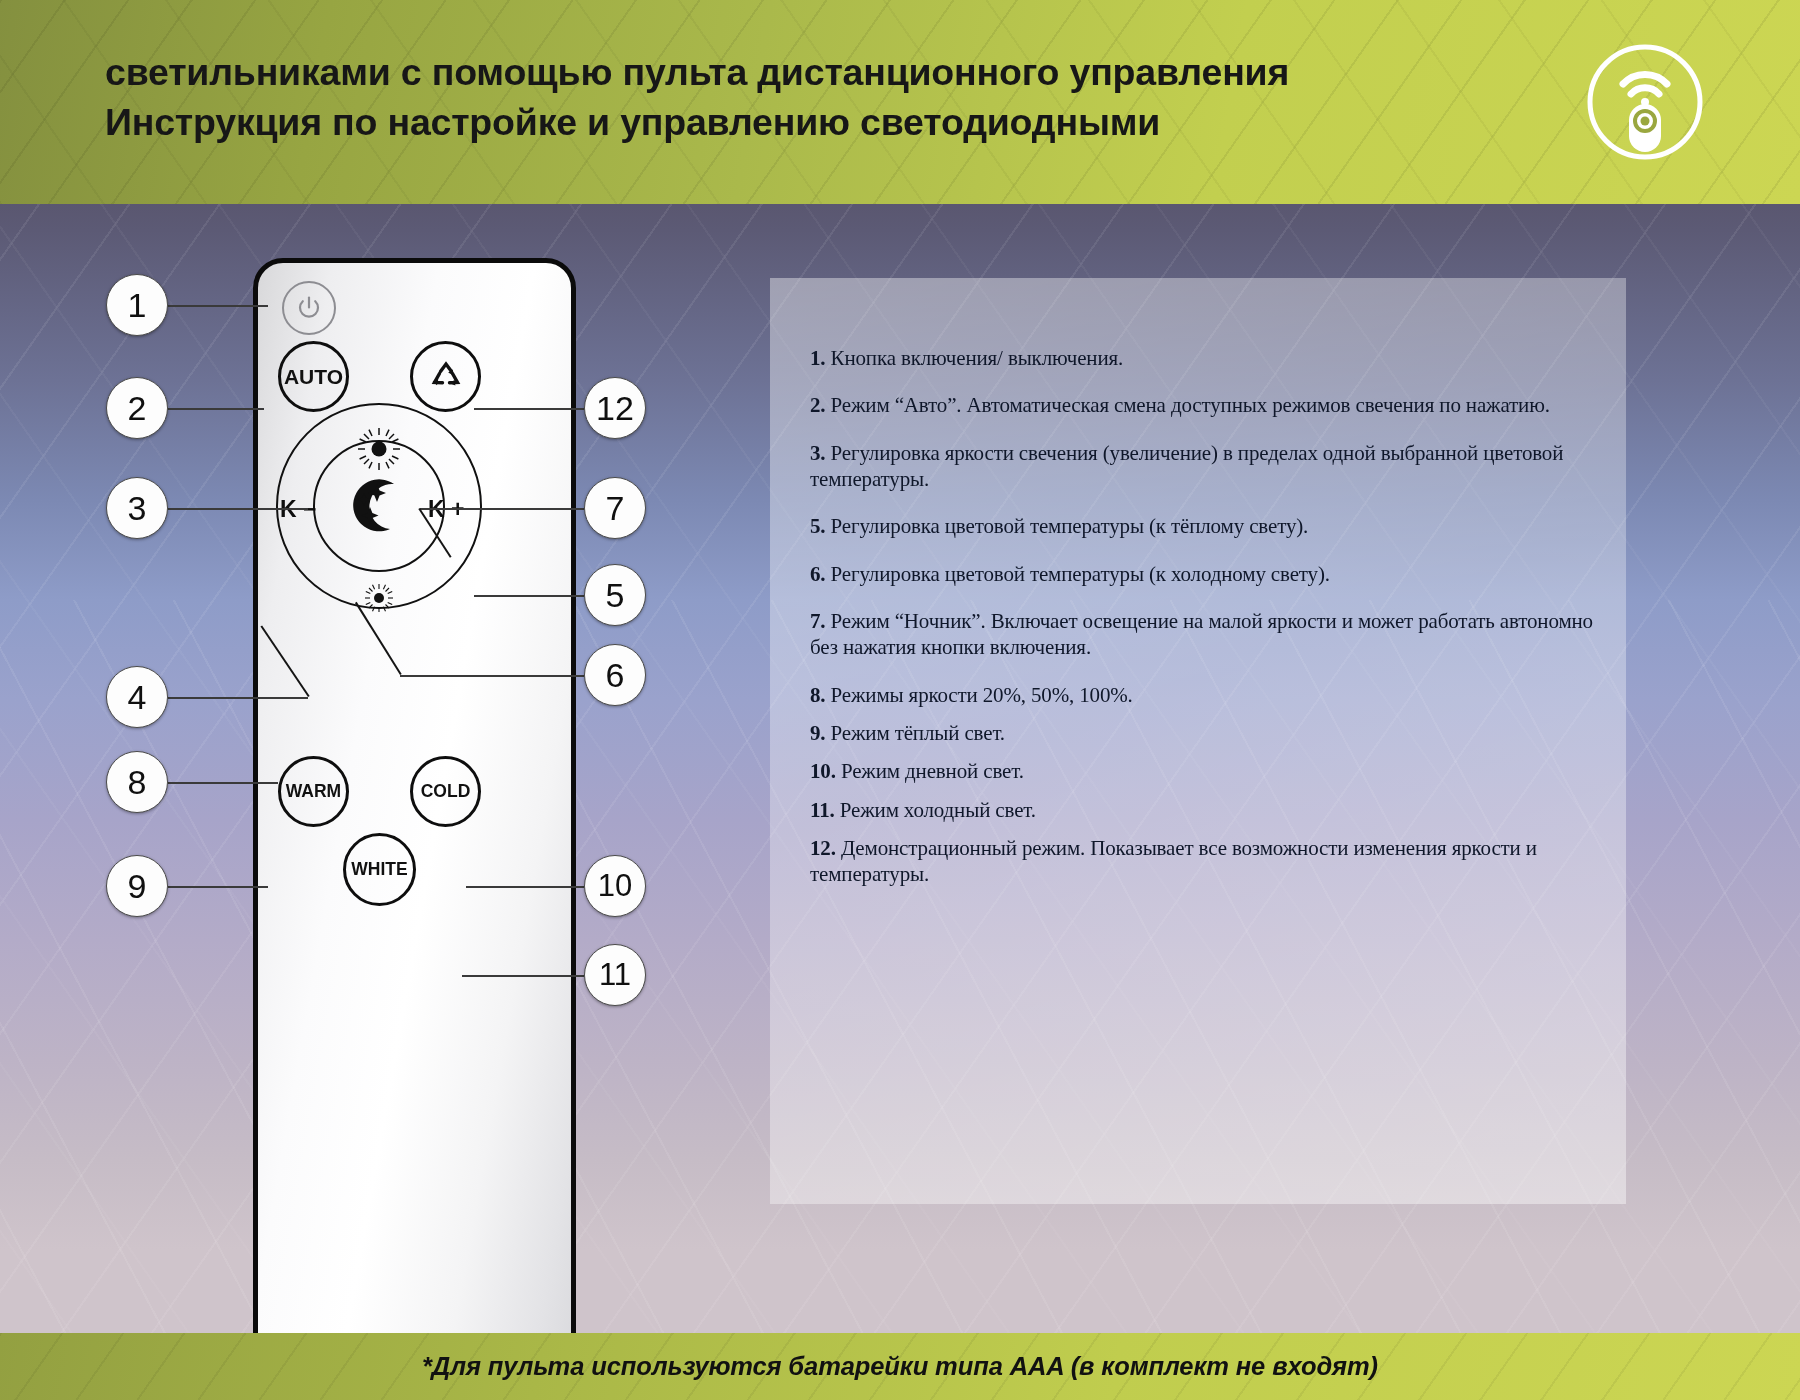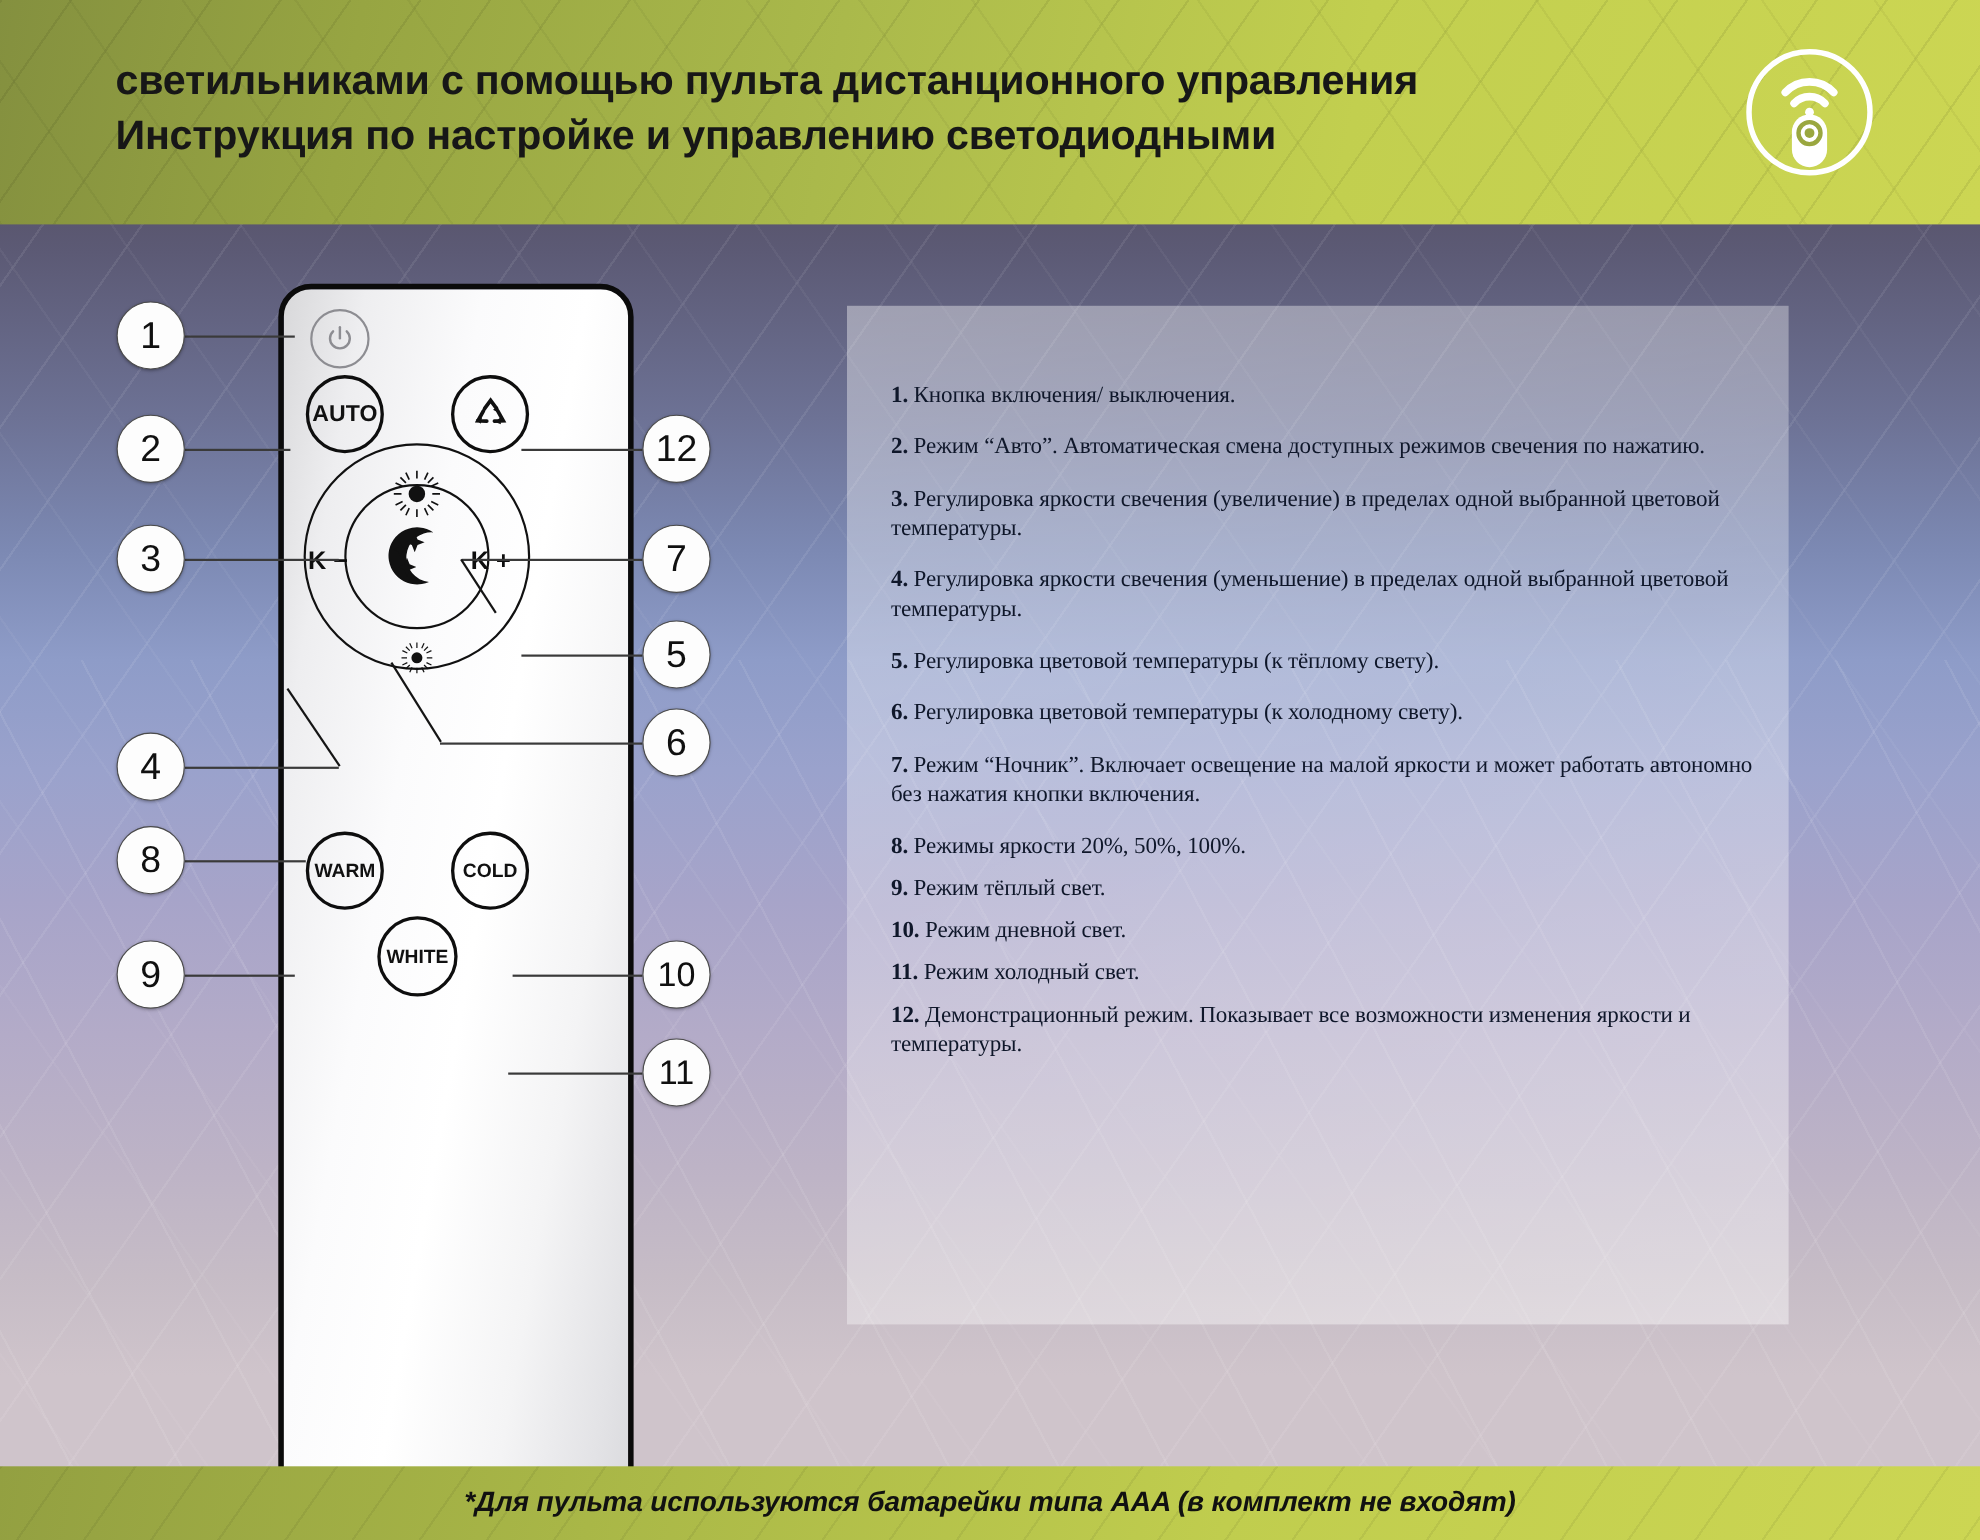--- a/index.html
+++ b/index.html
@@ -157,21 +157,20 @@
       <circle cx="80" cy="83" r="4.5" fill="#9aa73f"></circle>
     </svg>
   </div>
 </div>
 
 <div class="panel"></div>
 <div class="list">
   <div class="list-item"><b>1.</b><span> Кнопка включения/ выключения.</span></div>
   <div class="list-item"><b>2.</b><span> Режим “Авто”. Автоматическая смена доступных режимов свечения по нажатию.</span></div>
   <div class="list-item"><b>3.</b><span> Регулировка яркости свечения (увеличение) в пределах одной выбранной цветовой температуры.</span></div>
-  <div class="list-item"><b>4.</b><span> Регулировка яркости свечения (уменьшение) в пределах одной выбранной цветовой температуры.</span></div>
   <div class="list-item"><b>5.</b><span> Регулировка цветовой температуры (к тёплому свету).</span></div>
   <div class="list-item"><b>6.</b><span> Регулировка цветовой температуры (к холодному свету).</span></div>
   <div class="list-item"><b>7.</b><span> Режим “Ночник”. Включает освещение на малой яркости и может работать автономно без нажатия кнопки включения.</span></div>
   <div class="list-item tight"><b>8.</b><span> Режимы яркости 20%, 50%, 100%.</span></div>
   <div class="list-item tight"><b>9.</b><span> Режим тёплый свет.</span></div>
   <div class="list-item tight"><b>10.</b><span> Режим дневной свет.</span></div>
   <div class="list-item tight"><b>11.</b><span> Режим холодный свет.</span></div>
   <div class="list-item"><b>12.</b><span> Демонстрационный режим. Показывает все возможности изменения яркости и температуры.</span></div>
 </div>
 

